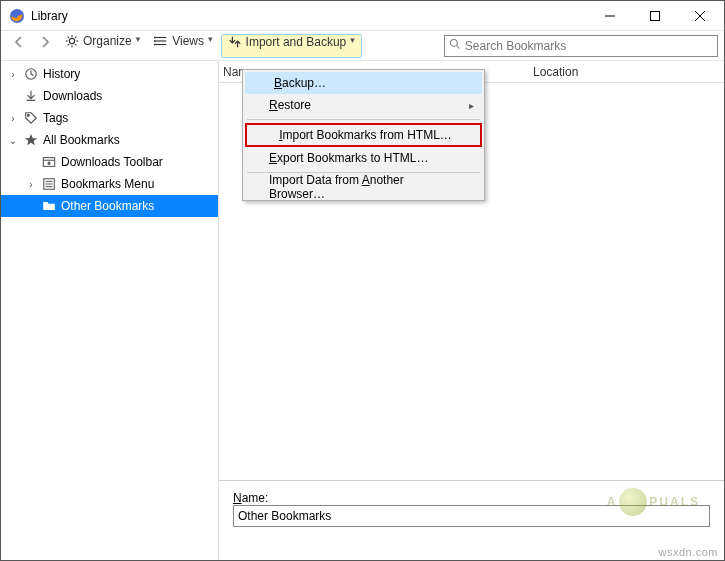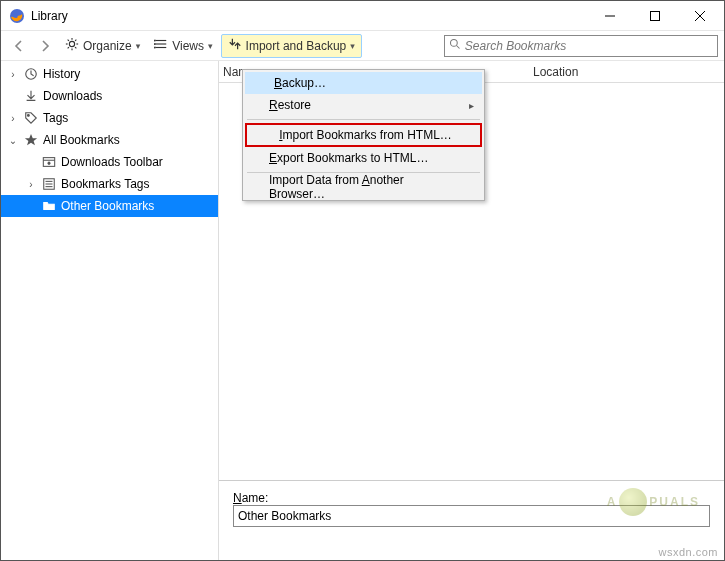--- a/index.html
+++ b/index.html
@@ -18,33 +18,33 @@
   .titlebar .title { flex: 0 0 auto; color: #000; }
   .titlebar .spacer { flex: 1; }
   .win-btn { width: 45px; height: 29px; display: flex; align-items: center; justify-content: center; }
   .win-btn svg { stroke: #000; }
   
   .toolbar {
     height: 30px; display: flex; align-items: center; padding: 0 6px;
     border-bottom: 1px solid #e6e6e6; gap: 2px;
   }
   .tool-btn {
-    height: 24px; display: inline-flex; align-items: center; padding: 0 6px;
+    height: 24px; display: inline-flex; align-items: flex-start; padding: 0 6px;
     border-radius: 2px; gap: 4px; color: #333;
   }
   .tool-btn.icon-only { padding: 0 4px; }
   .tool-btn.active { background: #fef9c3; border: 1px solid #99d1ff; }
   .chev { font-size: 9px; color: #555; }
   .search-wrap {
     flex: 1; margin-left: 80px; height: 22px; border: 1px solid #888;
     display: flex; align-items: center; padding: 0 4px; gap: 4px; background: #fff;
   }
   .search-wrap input {
     border: none; outline: none; flex: 1; font-size: 12px; color: #000;
-    background: transparent; padding: 0; font-style: italic;
+    background: transparent; padding: 0;
   }
   .search-wrap input::placeholder { color: #777; }
   
   .body-split { flex: 1; display: flex; min-height: 0; }
   .sidebar {
     width: 218px; border-right: 1px solid #ddd; overflow: hidden; padding-top: 2px;
   }
   .tree-row {
     height: 22px; display: flex; align-items: center; gap: 4px;
     padding-left: 6px; color: #000;
@@ -258,21 +258,21 @@
       <div class="tree-row depth1">
         <span class="twisty">›</span>
         <span class="icon">
           <svg width="14" height="14" viewBox="0 0 16 16" fill="none" stroke="#555" stroke-width="1.2">
               <rect x="2" y="2" width="12" height="12"></rect>
               <line x1="4" y1="5" x2="12" y2="5"></line>
               <line x1="4" y1="8" x2="12" y2="8"></line>
               <line x1="4" y1="11" x2="12" y2="11"></line>
             </svg>
         </span>
-        <span>Bookmarks Tags</span>
+        <span>Bookmarks Menu</span>
       </div>
       <div class="tree-row depth1 selected">
         <span class="twisty"></span>
         <span class="icon">
           <svg width="14" height="14" viewBox="0 0 16 16" fill="none" stroke="#fff" stroke-width="1.2">
               <path d="M2 4 L6 4 L7 6 L14 6 L14 12 L2 12 Z"></path>
             </svg>
         </span>
         <span>Other Bookmarks</span>
       </div>

